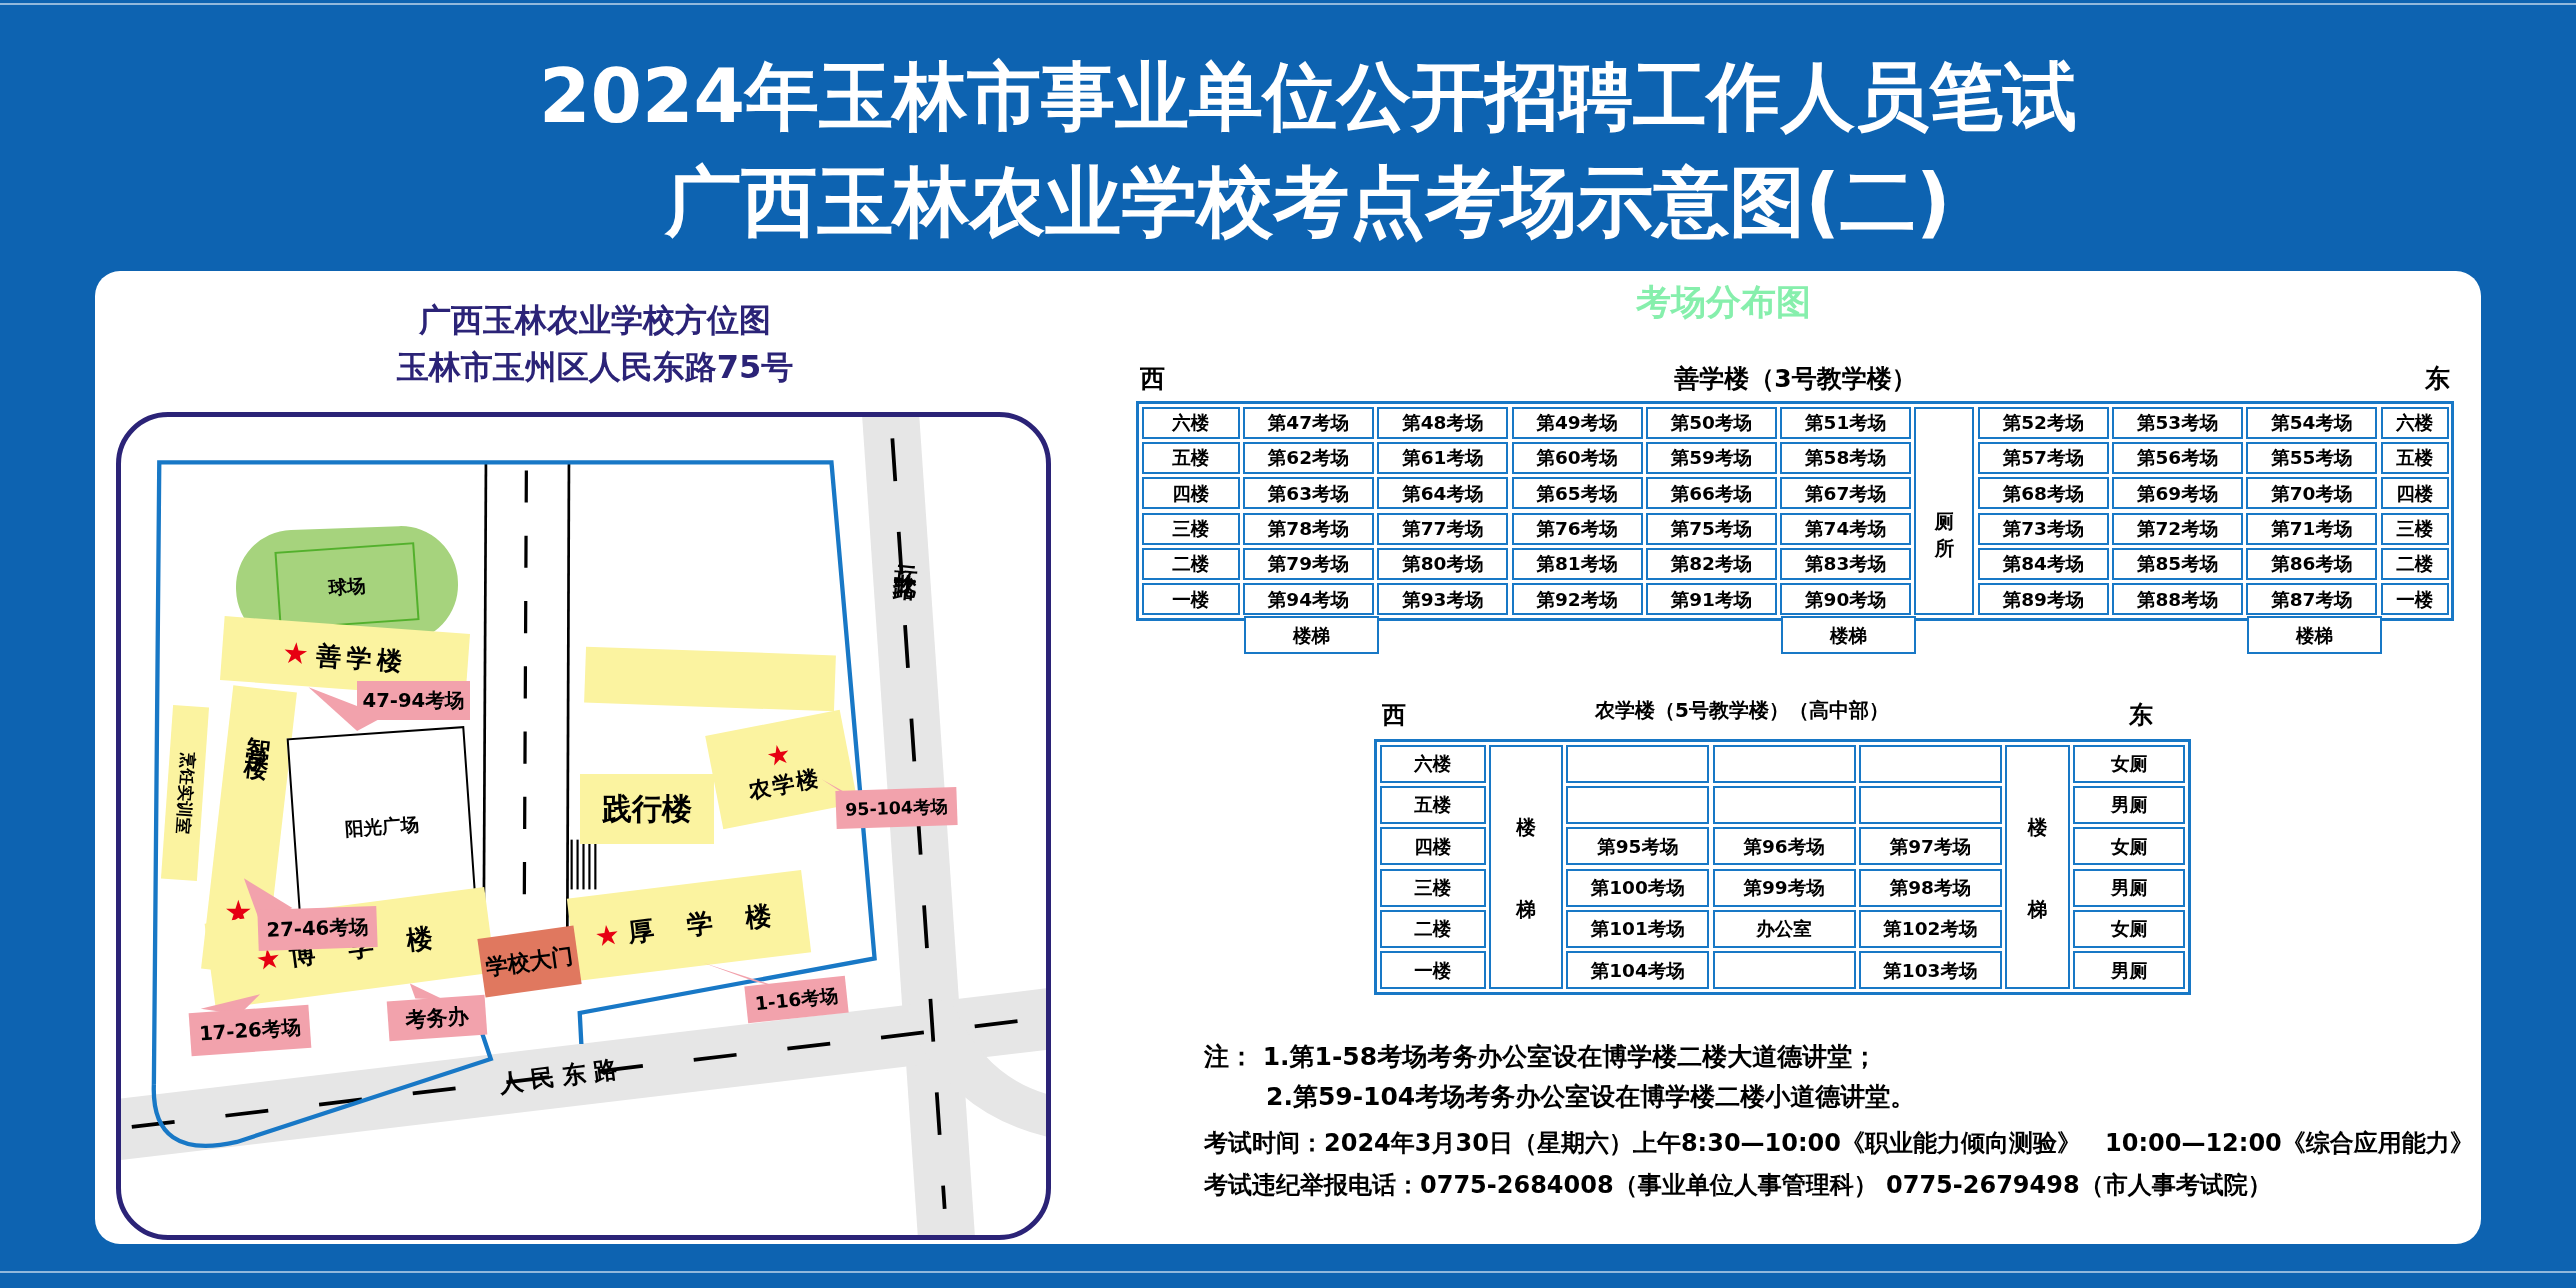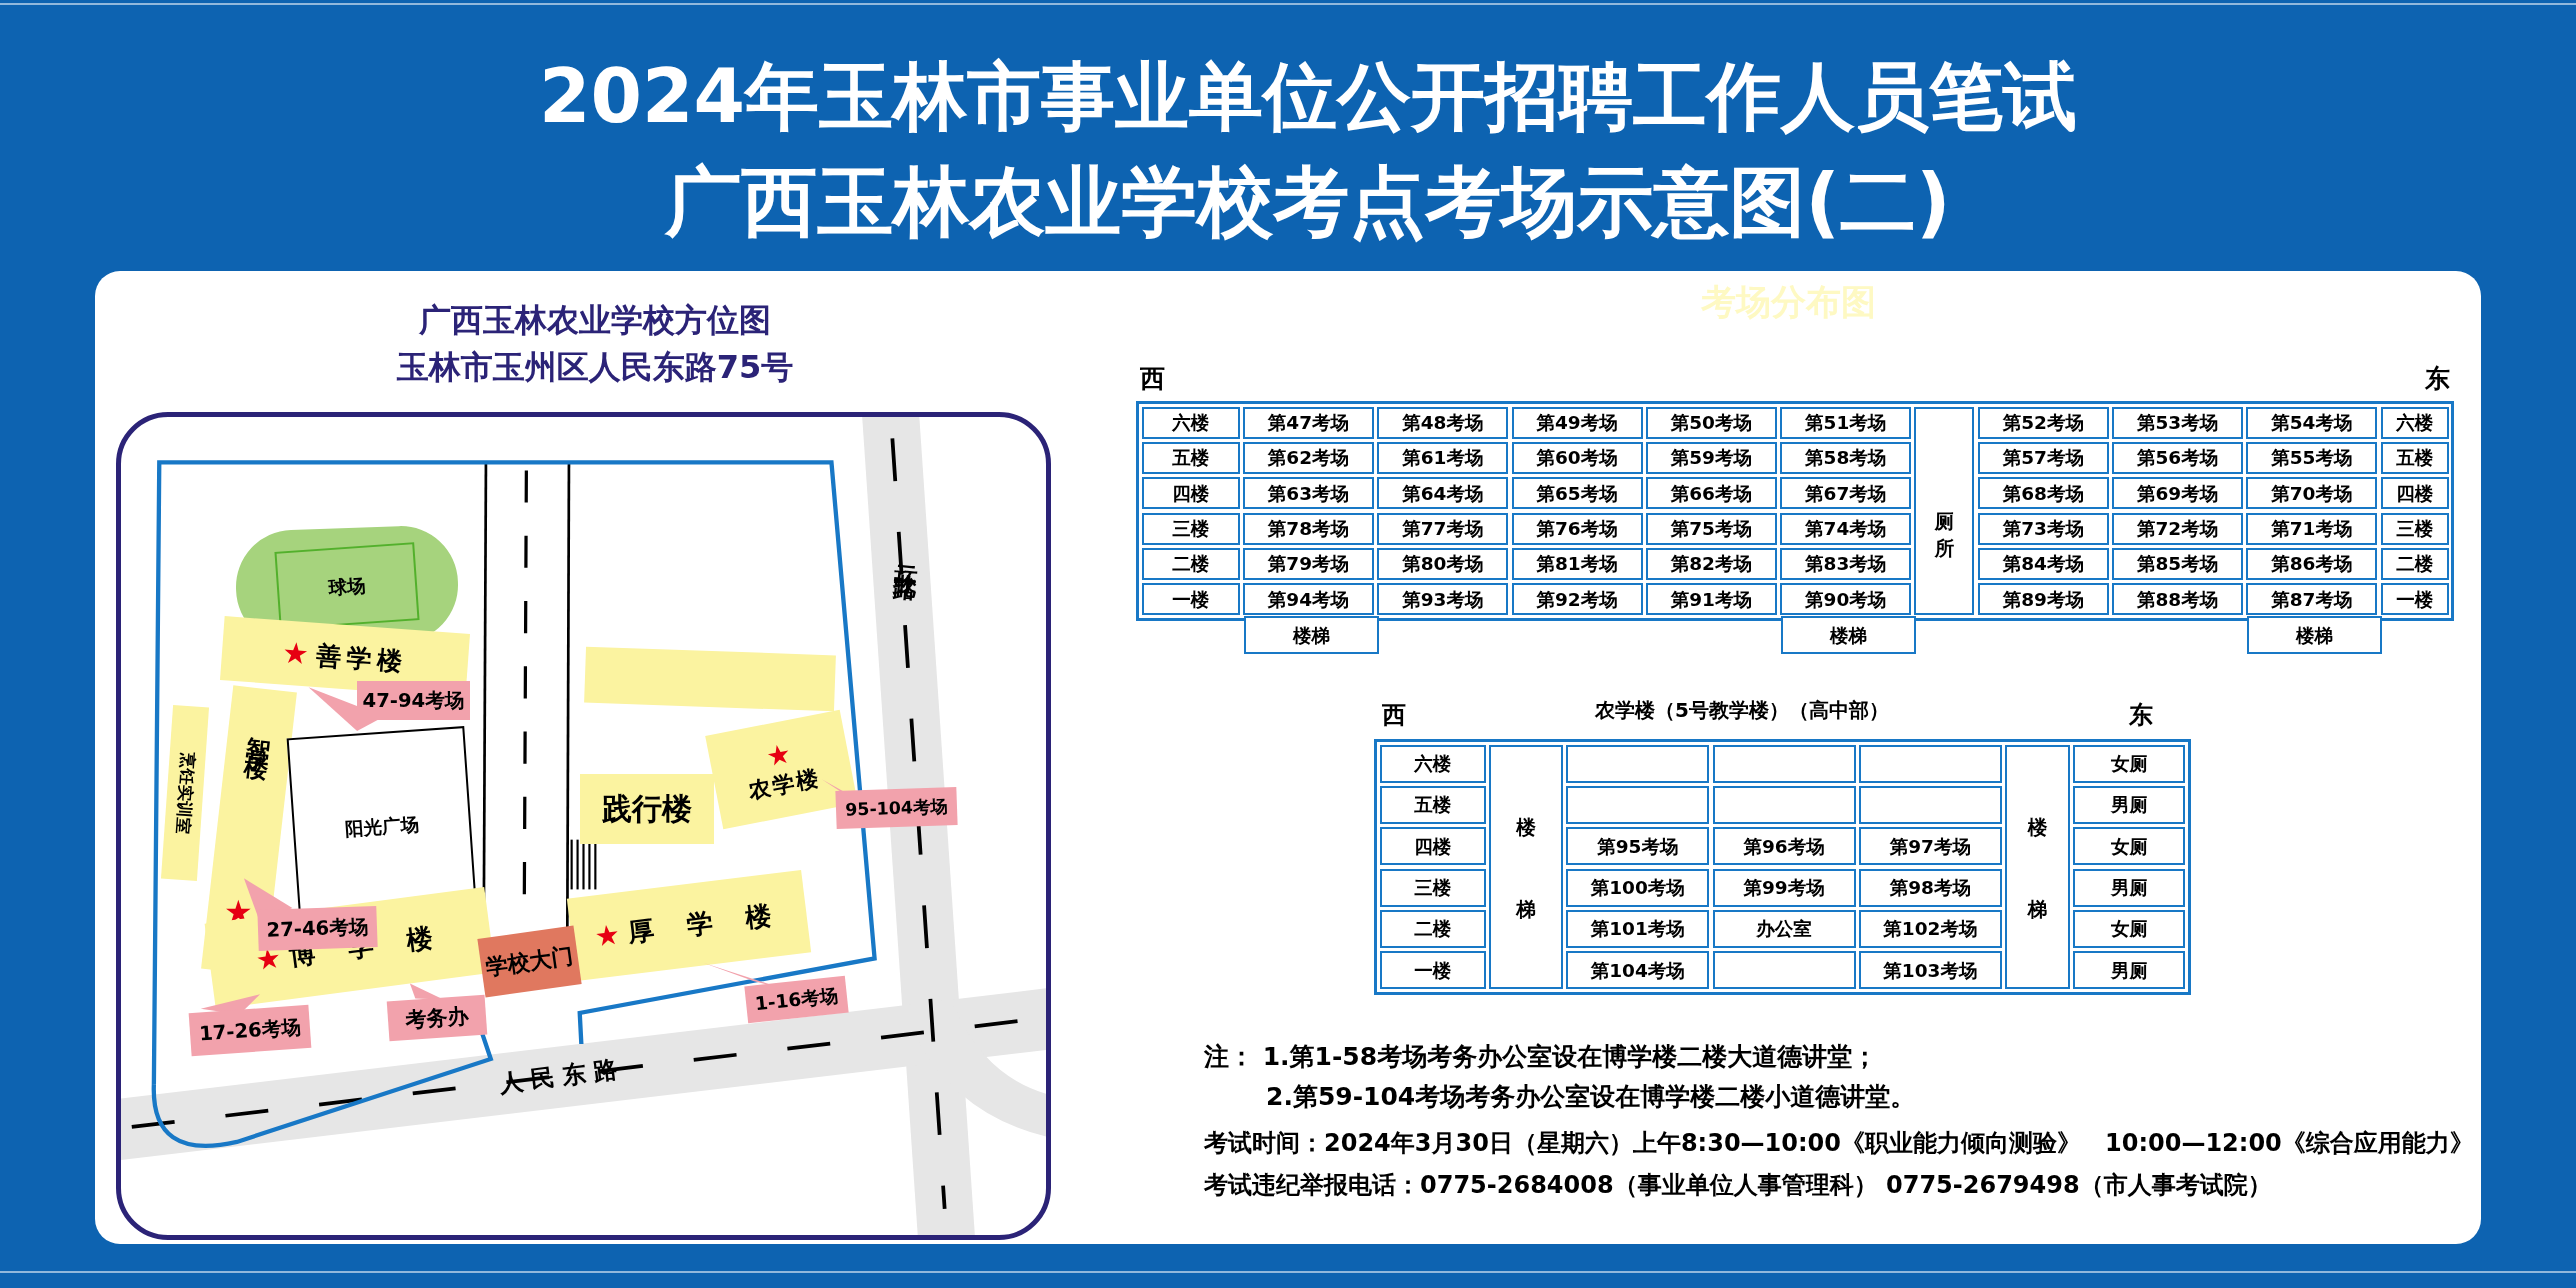--- a/index.html
+++ b/index.html
@@ -16,21 +16,21 @@
   .map-title{position:absolute;width:960px;left:115px;text-align:center;color:#2b2377;font-weight:800;font-size:32px;white-space:nowrap;}
   #map-frame{position:absolute;left:116px;top:412px;width:925px;height:818px;border:5.5px solid #2b2377;border-radius:52px;overflow:hidden;background:#fff;}
   #map-frame svg{position:absolute;left:0;top:0;}
   .bld{position:absolute;background:#fbf3a0;display:flex;align-items:center;justify-content:center;white-space:nowrap;font-weight:700;}
   .star{color:#e60012;font-weight:400;}
   .pink{position:absolute;background:#f2a2ac;display:flex;align-items:center;justify-content:center;font-weight:700;white-space:nowrap;}
   .maplabel{position:absolute;font-weight:800;white-space:nowrap;}
   .vtext{writing-mode:vertical-lr;text-orientation:upright;}
   .stext{writing-mode:vertical-rl;text-orientation:sideways;}
   
-  #dist-title{position:absolute;left:1636px;top:279px;width:305px;text-align:center;color:#fef9c3;font-weight:800;font-size:35px;}
+  #dist-title{position:absolute;left:1636px;top:279px;width:305px;text-align:left;color:#86efac;font-weight:800;font-size:35px;}
   .thdr{position:absolute;font-weight:800;font-size:25px;white-space:nowrap;}
   .grid{position:absolute;display:grid;background:#fff;border:3.8px solid #1878c6;padding:2.7px;row-gap:3.3px;column-gap:3.3px;}
   #t1{left:1136px;top:401px;grid-template-columns:98px repeat(5,131px) 60px repeat(3,131px) 68px;grid-template-rows:repeat(6,32px);}
   #t2{left:1374px;top:739px;grid-template-columns:106px 74px repeat(3,143px) 65px 112px;grid-template-rows:repeat(6,38px);}
   .cell{border:2.7px solid #1878c6;display:flex;align-items:center;justify-content:center;
         font-size:18.5px;font-weight:700;white-space:nowrap;overflow:hidden;background:#fff;}
   .span6{grid-row:1/7;}
   #t1 .toilet{grid-column:7;font-size:19.6px;letter-spacing:25px;padding-top:22px;}
   #t2 .stairL{grid-column:2;font-size:19.6px;letter-spacing:82px;padding-top:33px;}
   #t2 .stairR{grid-column:6;font-size:19.6px;letter-spacing:82px;padding-top:33px;}
@@ -162,20 +162,21 @@
         <span>考务办</span>
       </div>
 
   <div class="maplabel" style="left:378px;top:643px;font-size:24px;letter-spacing:7.6px;transform:rotate(-7deg)">人民东路</div>
   <div class="maplabel vtext" style="left:772px;top:132px;font-size:23px;letter-spacing:3.3px;transform:rotate(5deg)">二环北路</div>
 </div>
 
 <div id="dist-title">考场分布图</div>
 
 <div class="thdr" style="left:1140px;top:362px">西</div>
+<div class="thdr" style="left:1136px;top:362px;width:1319px;text-align:center">善学楼（3号教学楼）</div>
 <div class="thdr" style="left:2425px;top:362px">东</div>
 
 <div id="t1" class="grid">
   <div class="cell vtext toilet span6">厕所</div>
 
   <div class="cell">六楼</div>
   <div class="cell">第47考场</div>
   <div class="cell">第48考场</div>
   <div class="cell">第49考场</div>
   <div class="cell">第50考场</div>

